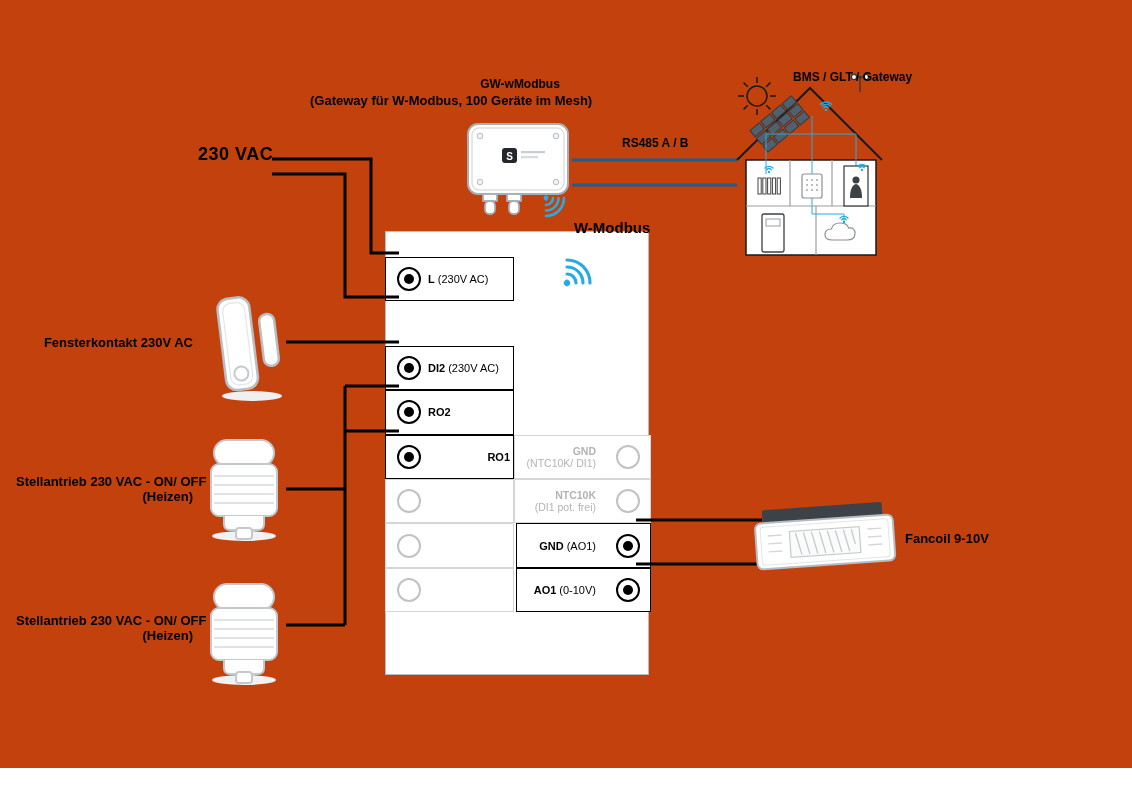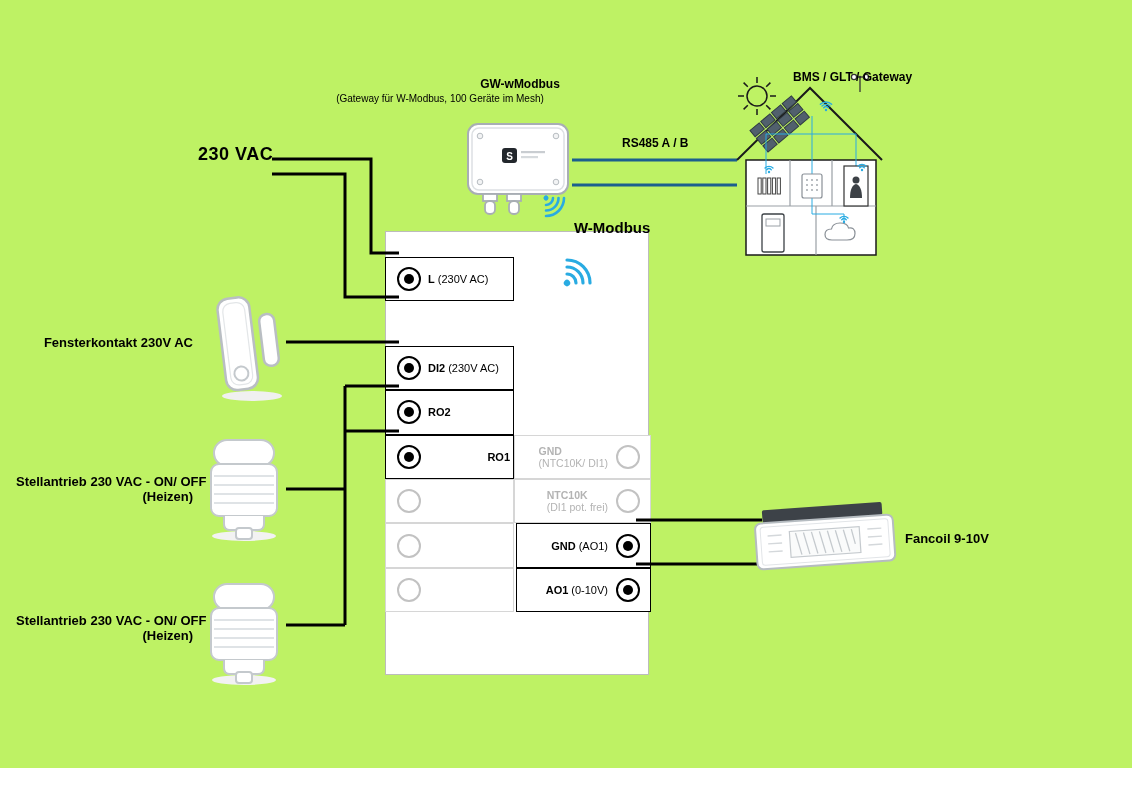--- a/index.html
+++ b/index.html
@@ -1,37 +1,37 @@
 <!DOCTYPE html>
 <html><head>
 <meta charset="utf-8">
 <style>
   * { margin:0; padding:0; box-sizing:border-box; }
   html,body { background:#fff; font-family:"Liberation Sans", sans-serif; }
-  #canvas { position:relative; width:1132px; height:768px; background:#bef264; overflow:hidden; }
+  #canvas { position:relative; width:1132px; height:768px; background:#c2410c; overflow:hidden; }
 
   .lbl { position:absolute; color:#000; white-space:nowrap; z-index:7; }
   .b { font-weight:bold; }
   .t11 { font-size:13px; font-weight:bold; }
   .t12 { font-size:12px; font-weight:bold; }
   .t18 { font-size:18px; font-weight:bold; letter-spacing:.5px; }
   .t17 { font-size:15px; font-weight:bold; }
-  .sub { font-size:10px; font-weight:normal; }
+  .sub { font-size:13px; font-weight:bold; }
   .ctr { text-align:center; }
   .rgt { text-align:right; }
 
   svg.layer { position:absolute; left:0; top:0; z-index:4; pointer-events:none; }
   svg.device { position:absolute; z-index:6; }
 
   
   #tblock { position:absolute; left:385px; top:231px; width:264px; height:444px;
             border:1px solid #bcbcbc; background:#fff; z-index:3; }
   .cell { position:absolute; height:44.4px; background:#fff; display:flex; align-items:center; font-size:11px;margin-top:25px; }
   .cell.leftcol  { left:-1px; width:129px; padding-left:42px; }
-  .cell.rightcol { justify-content:flex-end; padding-right:42px; text-align:left; }
+  .cell.rightcol { justify-content:flex-end; padding-right:54px; text-align:right; }
   .cell.active { border:1.5px solid #000; }
   .cell.ghost  { border:1px solid #d6d6d6; }
   .gtxt { color:#b3b3b3; font-size:10.5px; line-height:12px; }
   .rest { margin-left:3px; font-weight:normal; }
 
   .term { position:absolute; top:50%; transform:translateY(-50%); width:24px; height:24px; border-radius:50%; }
   .term.on  { border:2.5px solid #000; }
   .term.on::after { content:""; position:absolute; left:50%; top:50%; transform:translate(-50%,-50%);
                     width:10px; height:10px; background:#000; border-radius:50%; }
   .term.off { border:2px solid #c2c2c2; }

